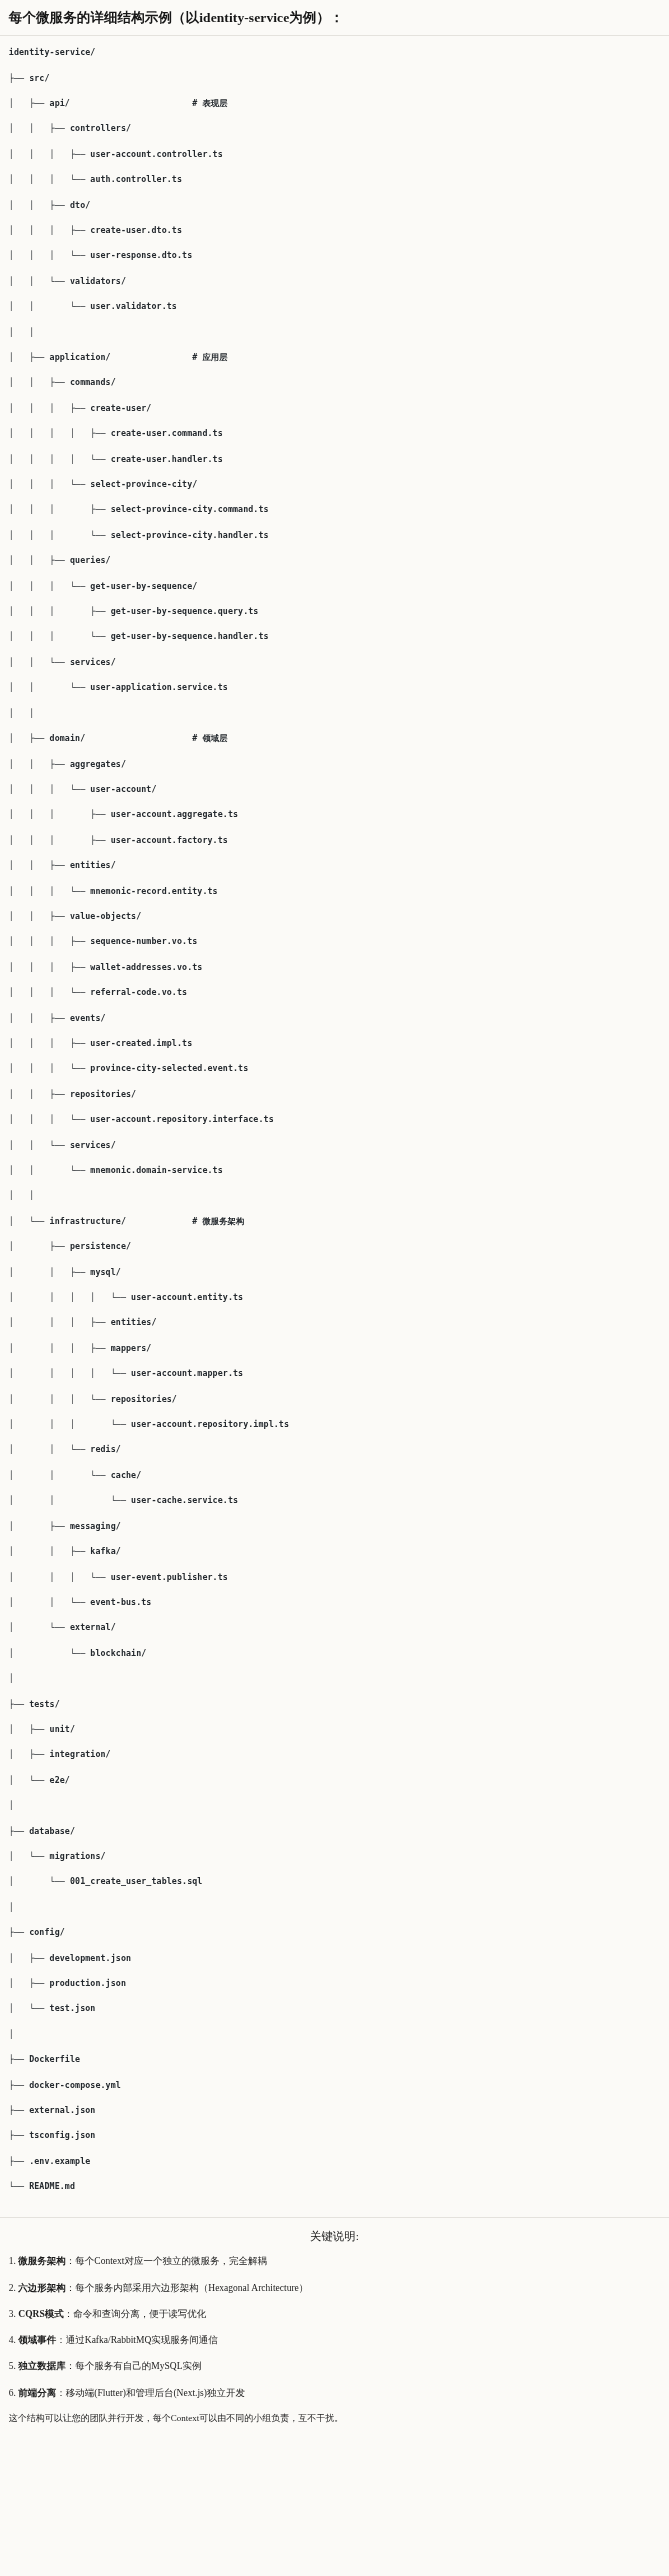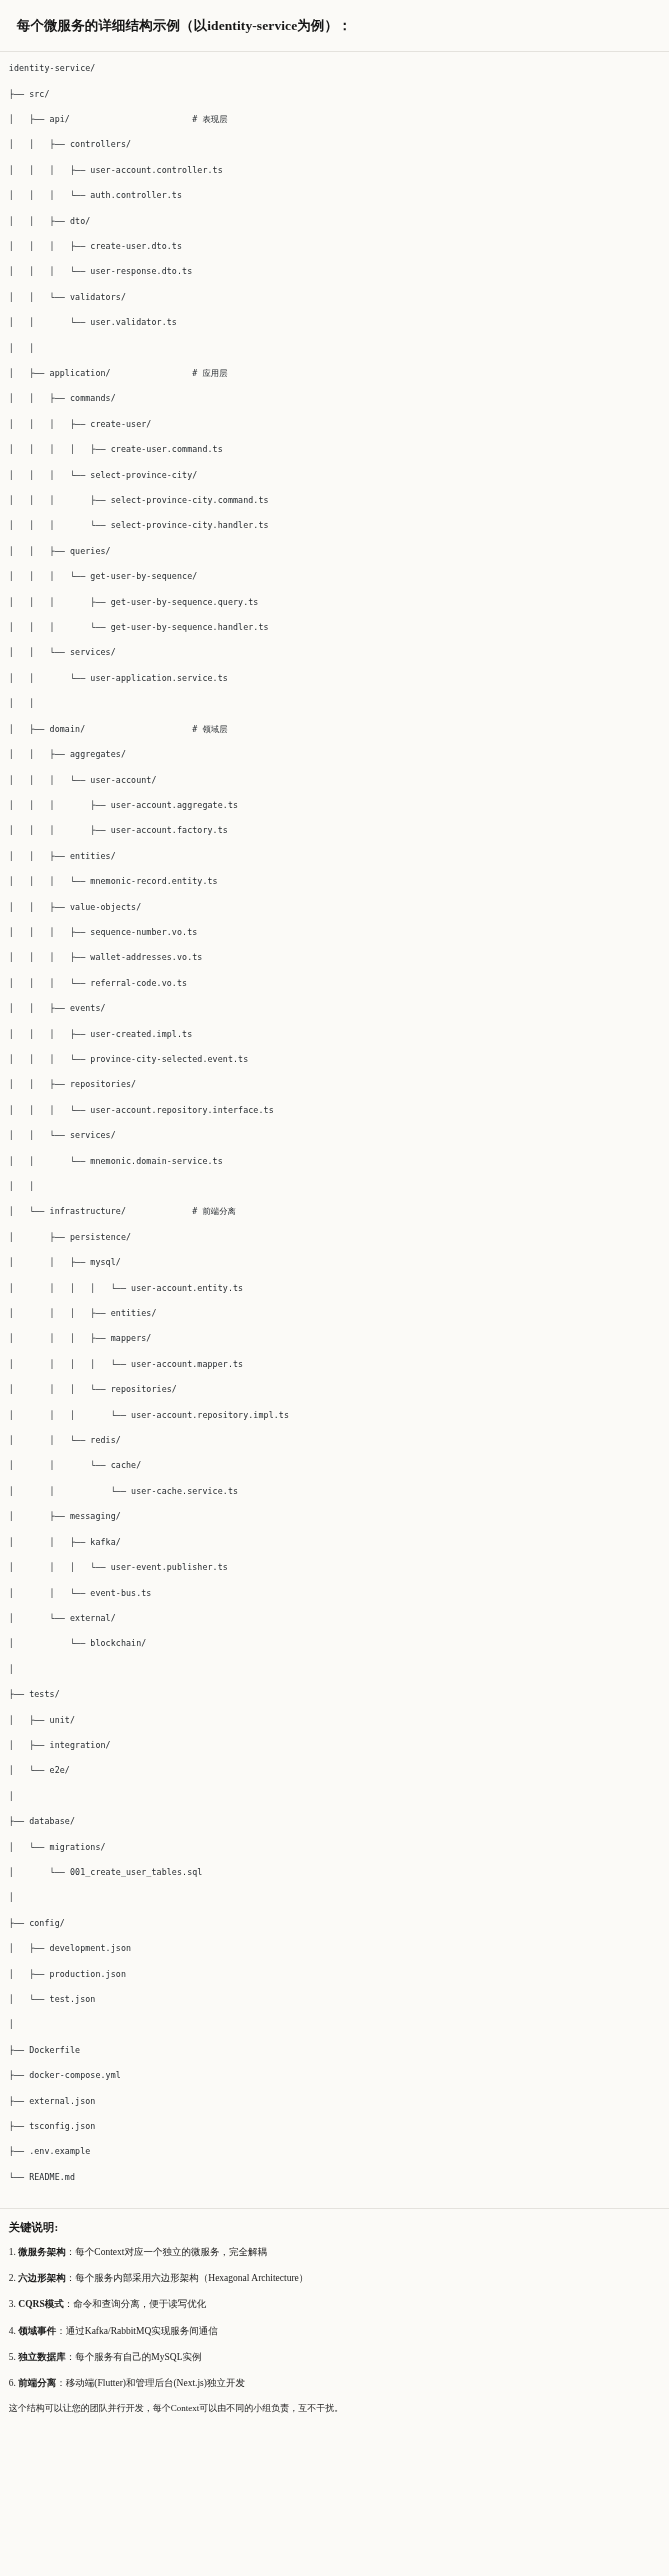--- a/index.html
+++ b/index.html
@@ -26,28 +26,29 @@
     border-bottom: 0.6px solid #e4e2dd;
     background: #fbfaf7;
   }
   .doc-title {
     font-family: "Liberation Serif", "DejaVu Serif", serif;
     font-weight: bold;
     font-size: 13.5px;
     line-height: 1.3;
     letter-spacing: 0.1px;
     color: #161616;
-    margin: 8px;
+    margin: 0;
   }
 
   
   .tree-block {
     padding: 10px 8.8px 11.3px 8.8px;
     border-bottom: 0.6px solid #e4e2dd;
     background: #fbfaf7;
+    font-weight: bold;
   }
   .tree-pre {
     margin: 0;
     font-family: "DejaVu Sans Mono", "Liberation Mono", monospace;
     font-size: 8.3px;
     line-height: 12.7px;
     color: #24292e;
     white-space: pre;
     letter-spacing: 0.1px;
   }
@@ -60,25 +61,26 @@
     color: #24292e;
   }
 
   
   .notes-block {
     padding: 11.3px 8.8px 10px 8.8px;
     background: #fbfaf7;
   }
   .notes-heading {
     font-family: "Liberation Serif", "DejaVu Serif", serif;
-    font-weight: bold;
+    font-weight: normal;
     font-size: 11.3px;
     margin: 0 0 10px 0;
     color: #161616;
     letter-spacing: 0.1px;
+    text-align: center;
   }
   .notes-list {
     margin: 0;
     padding: 0;
     list-style: none;
   }
   .note-item {
     font-size: 9.5px;
     line-height: 1.5;
     margin-bottom: 12px;
@@ -122,20 +124,21 @@
 <span class="tree-line">│   │   ├── dto/</span>
 <span class="tree-line">│   │   │   ├── create-user.dto.ts</span>
 <span class="tree-line">│   │   │   └── user-response.dto.ts</span>
 <span class="tree-line">│   │   └── validators/</span>
 <span class="tree-line">│   │       └── user.validator.ts</span>
 <span class="tree-line">│   │</span>
 <span class="tree-line">│   ├── application/                <span class="cmt"># 应用层</span></span>
 <span class="tree-line">│   │   ├── commands/</span>
 <span class="tree-line">│   │   │   ├── create-user/</span>
 <span class="tree-line">│   │   │   │   ├── create-user.command.ts</span>
+<span class="tree-line">│   │   │   │   └── create-user.handler.ts</span>
 <span class="tree-line">│   │   │   └── select-province-city/</span>
 <span class="tree-line">│   │   │       ├── select-province-city.command.ts</span>
 <span class="tree-line">│   │   │       └── select-province-city.handler.ts</span>
 <span class="tree-line">│   │   ├── queries/</span>
 <span class="tree-line">│   │   │   └── get-user-by-sequence/</span>
 <span class="tree-line">│   │   │       ├── get-user-by-sequence.query.ts</span>
 <span class="tree-line">│   │   │       └── get-user-by-sequence.handler.ts</span>
 <span class="tree-line">│   │   └── services/</span>
 <span class="tree-line">│   │       └── user-application.service.ts</span>
 <span class="tree-line">│   │</span>
@@ -151,21 +154,21 @@
 <span class="tree-line">│   │   │   ├── wallet-addresses.vo.ts</span>
 <span class="tree-line">│   │   │   └── referral-code.vo.ts</span>
 <span class="tree-line">│   │   ├── events/</span>
 <span class="tree-line">│   │   │   ├── user-created.impl.ts</span>
 <span class="tree-line">│   │   │   └── province-city-selected.event.ts</span>
 <span class="tree-line">│   │   ├── repositories/</span>
 <span class="tree-line">│   │   │   └── user-account.repository.interface.ts</span>
 <span class="tree-line">│   │   └── services/</span>
 <span class="tree-line">│   │       └── mnemonic.domain-service.ts</span>
 <span class="tree-line">│   │</span>
-<span class="tree-line">│   └── infrastructure/             <span class="cmt"># 前端分离</span></span>
+<span class="tree-line">│   └── infrastructure/             <span class="cmt"># 微服务架构</span></span>
 <span class="tree-line">│       ├── persistence/</span>
 <span class="tree-line">│       │   ├── mysql/</span>
 <span class="tree-line">│       │   │   │   └── user-account.entity.ts</span>
 <span class="tree-line">│       │   │   ├── entities/</span>
 <span class="tree-line">│       │   │   ├── mappers/</span>
 <span class="tree-line">│       │   │   │   └── user-account.mapper.ts</span>
 <span class="tree-line">│       │   │   └── repositories/</span>
 <span class="tree-line">│       │   │       └── user-account.repository.impl.ts</span>
 <span class="tree-line">│       │   └── redis/</span>
 <span class="tree-line">│       │       └── cache/</span>

